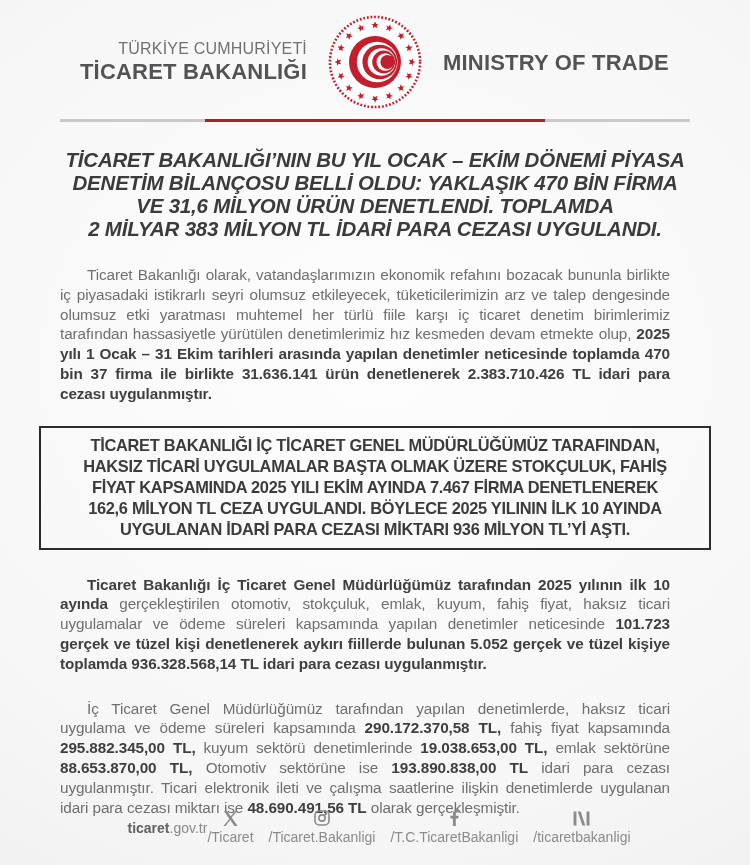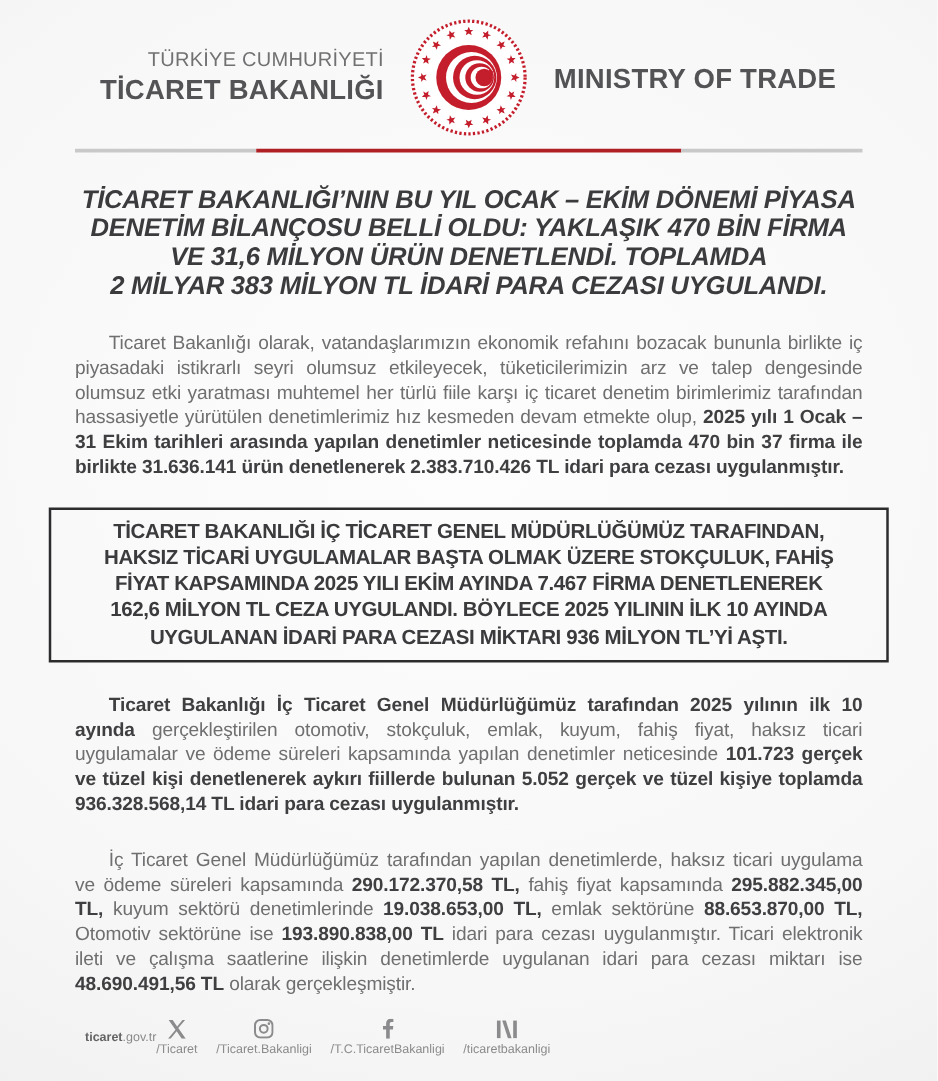--- a/index.html
+++ b/index.html
@@ -50,21 +50,21 @@
     font-size: 20.5px;
     font-weight: 700;
     line-height: 23px;
     letter-spacing: -0.2px;
     color: #3b3b3e;
     white-space: pre-line;
     font-style: italic;
   }
   
   .body-par {
-    margin: 25px 60px 0 60px;
+    margin: 25px 80px 0 60px;
     text-align: justify;
     text-indent: 27px;
     font-size: 15.3px;
     line-height: 19.8px;
     color: #6f6f71;
     letter-spacing: -0.1px;
   }
   .body-par .b { font-weight: 700; color: #3f3f42; }
   
   .hbox {
@@ -82,23 +82,23 @@
     background: transparent;
   }
   
   .footer {
     position: absolute;
     left: 68px;
     right: 60px;
     bottom: 20px;
     display: flex;
     align-items: center;
-    justify-content: flex-start;
+    justify-content: center;
     color: #8b8b8d;
-    font-size: 10px;
+    font-size: 14px;
   }
   .site { color: #89898b; }
   .site b { color: #636365; font-weight: 700; }
   .socials { display: flex; align-items: center; gap: 15px; }
   .social-item { display: flex; align-items: center; gap: 3px; color: #8b8b8d; flex-direction: column; }
   .social-item svg { display: block; }
   .icon-stroke { stroke: #8b8b8d; fill: none; }
   .icon-fill { fill: #8b8b8d; }
 </style>
 </head>

